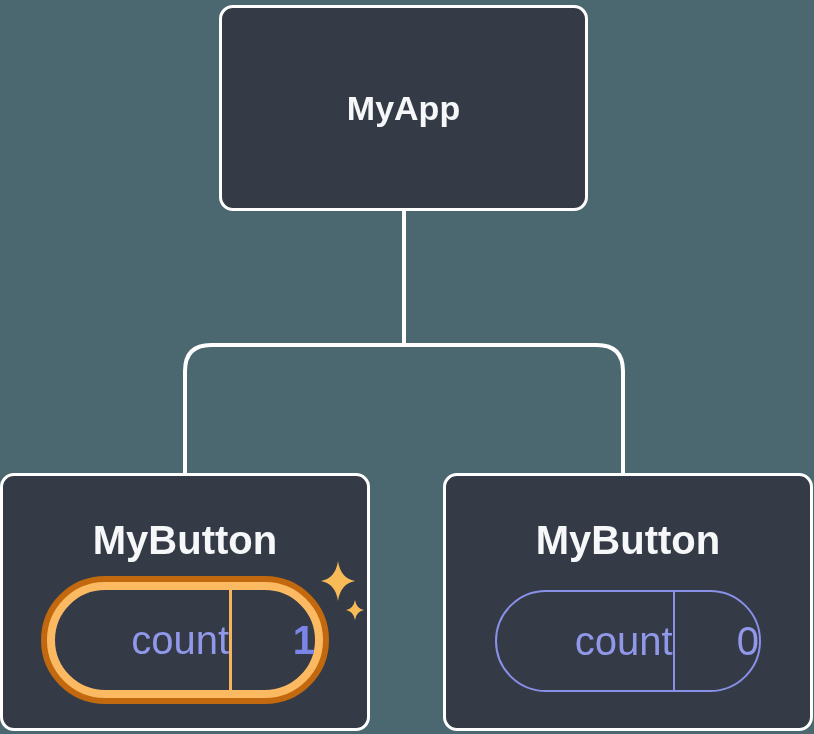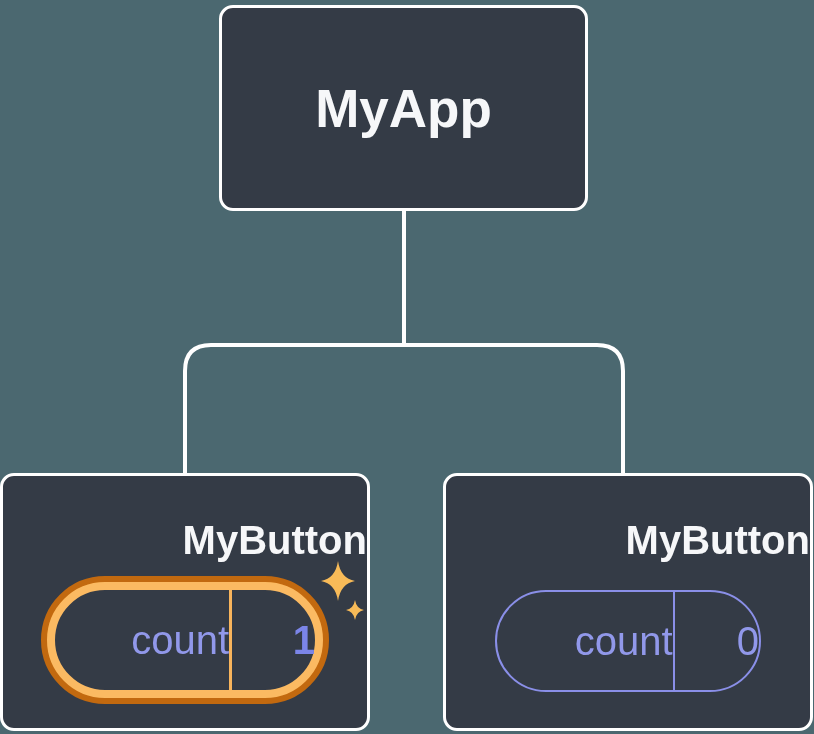--- a/index.html
+++ b/index.html
@@ -37,30 +37,30 @@
     background:var(--node-fill);
     border:3.5px solid var(--node-border);
     border-radius:14px;
     box-sizing:border-box;
     color:var(--title-text);
   }
   .node-root{
     left:219px;top:5px;width:369px;height:206px;
     display:flex;align-items:center;justify-content:center;
   }
-  .node-root .node-title{font-size:53px;}
+  .node-root .node-title{font-size:34px;}
   .node-child-left{left:0px;top:473px;width:370px;height:258px;}
   .node-child-right{left:443px;top:473px;width:370px;height:258px;}
   .node-title{
     font-size:40px;font-weight:700;letter-spacing:0px;
     color:var(--title-text);
   }
   .child-title{
     position:absolute;left:0;top:41px;width:100%;
-    text-align:right;line-height:46px;
+    text-align:center;line-height:46px;
   }
   
   .pill-glow{
     position:absolute;left:50%;top:100px;transform:translateX(-50%);
     width:288px;height:128px;box-sizing:border-box;
     border:6px solid var(--highlight-ring-outer);
     border-radius:64px;
     background:linear-gradient(180deg, #D07410 0%, var(--highlight-ring-outer) 100%);
   }
   .pill-gold{

